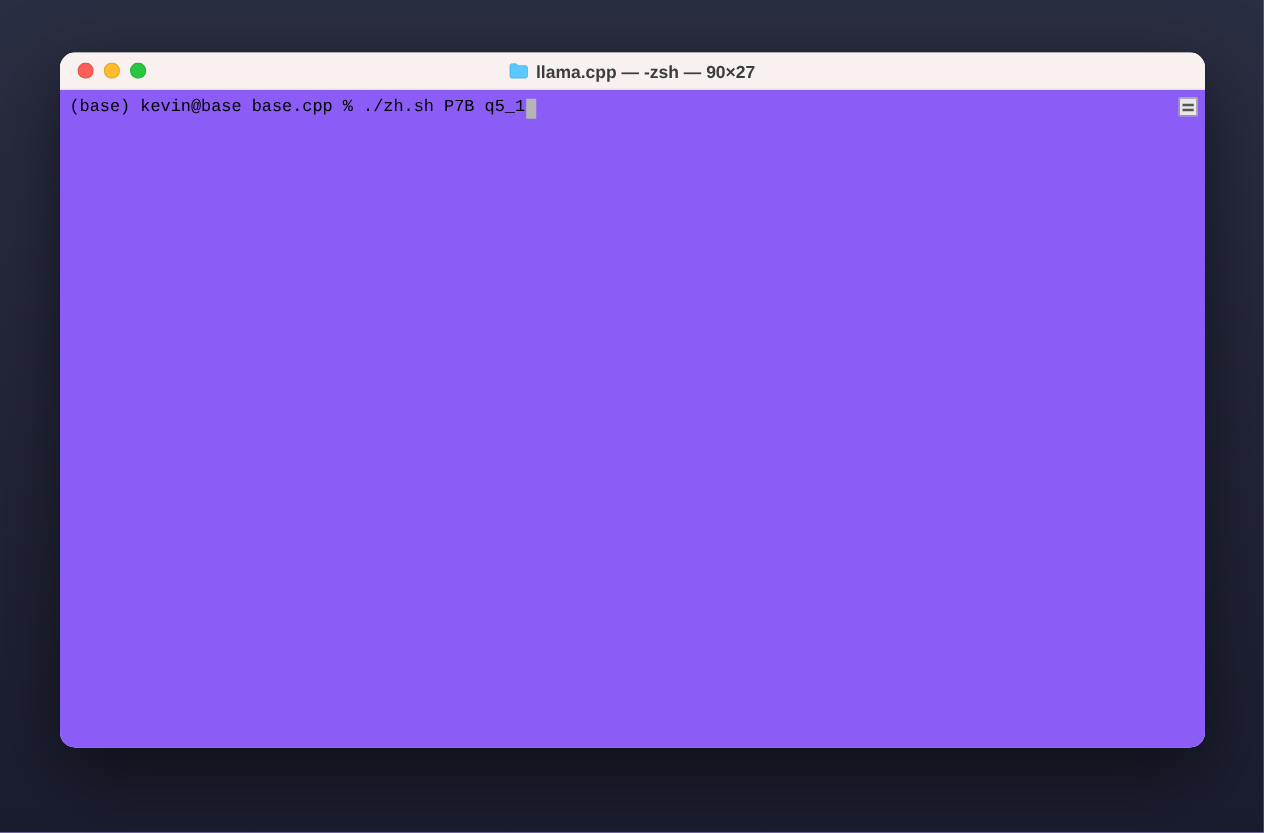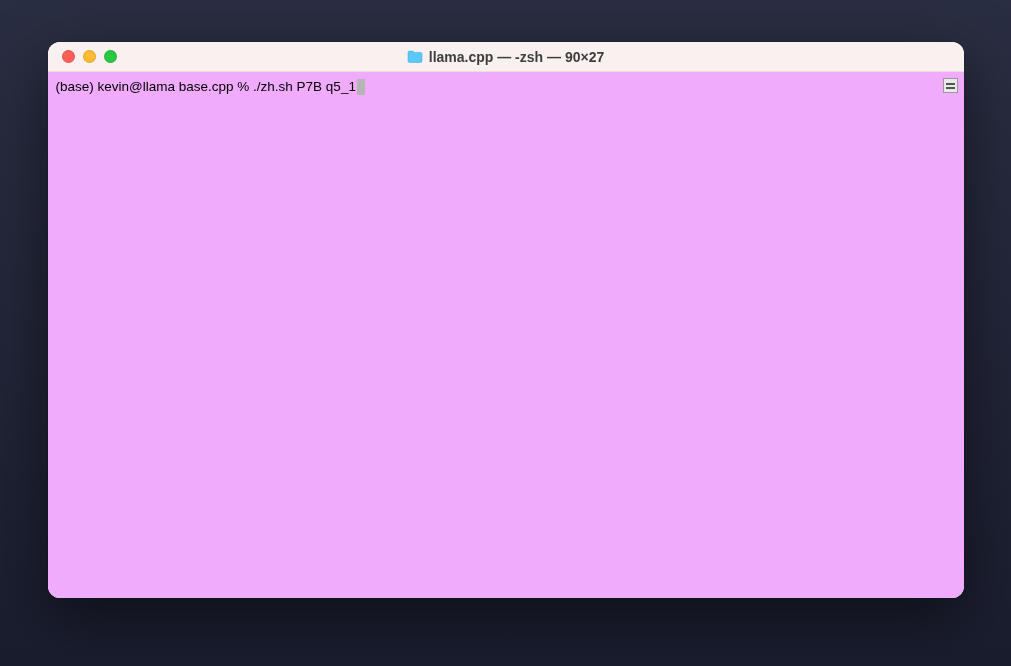--- a/index.html
+++ b/index.html
@@ -63,24 +63,24 @@
     }
     .folder-icon {
       width: 16px;
       height: 14px;
       display: inline-flex;
       align-items: center;
       justify-content: center;
     }
     .terminal-body {
       flex: 1;
-      background: #f0abfc;
+      background: #8b5cf6;
       position: relative;
       padding: 6px 8px;
-      font-family: Liberation Sans, sans-serif;
+      font-family: Liberation Mono, monospace;
       font-size: 13.5px;
       line-height: 1.35;
       color: #000000;
       overflow: hidden;
     }
     .prompt-line {
       white-space: pre;
       display: flex;
       align-items: center;
     }
@@ -129,15 +129,15 @@
       <span class="folder-icon">
         <svg width="16" height="13" viewBox="0 0 16 13">
           <path d="M1 2.5 C1 1.7 1.7 1 2.5 1 L6 1 L7.5 2.5 L13.5 2.5 C14.3 2.5 15 3.2 15 4 L15 11 C15 11.8 14.3 12.5 13.5 12.5 L2.5 12.5 C1.7 12.5 1 11.8 1 11 Z" fill="#5ac8fa" stroke="#3aa8da" stroke-width="0.5"></path>
         </svg>
       </span>
       <span>llama.cpp — -zsh — 90×27</span>
     </div>
   </div>
   <div class="terminal-body">
     <div class="scroll-indicator"></div>
-    <div class="prompt-line"><span>(base) </span><span>kevin@llama </span><span>base.cpp </span><span>% </span><span>./zh.sh P7B q5_1</span><span class="cursor-block"></span></div>
+    <div class="prompt-line"><span>(base) </span><span>kevin@base </span><span>base.cpp </span><span>% </span><span>./zh.sh P7B q5_1</span><span class="cursor-block"></span></div>
   </div>
 </div>
 
 </body></html>

